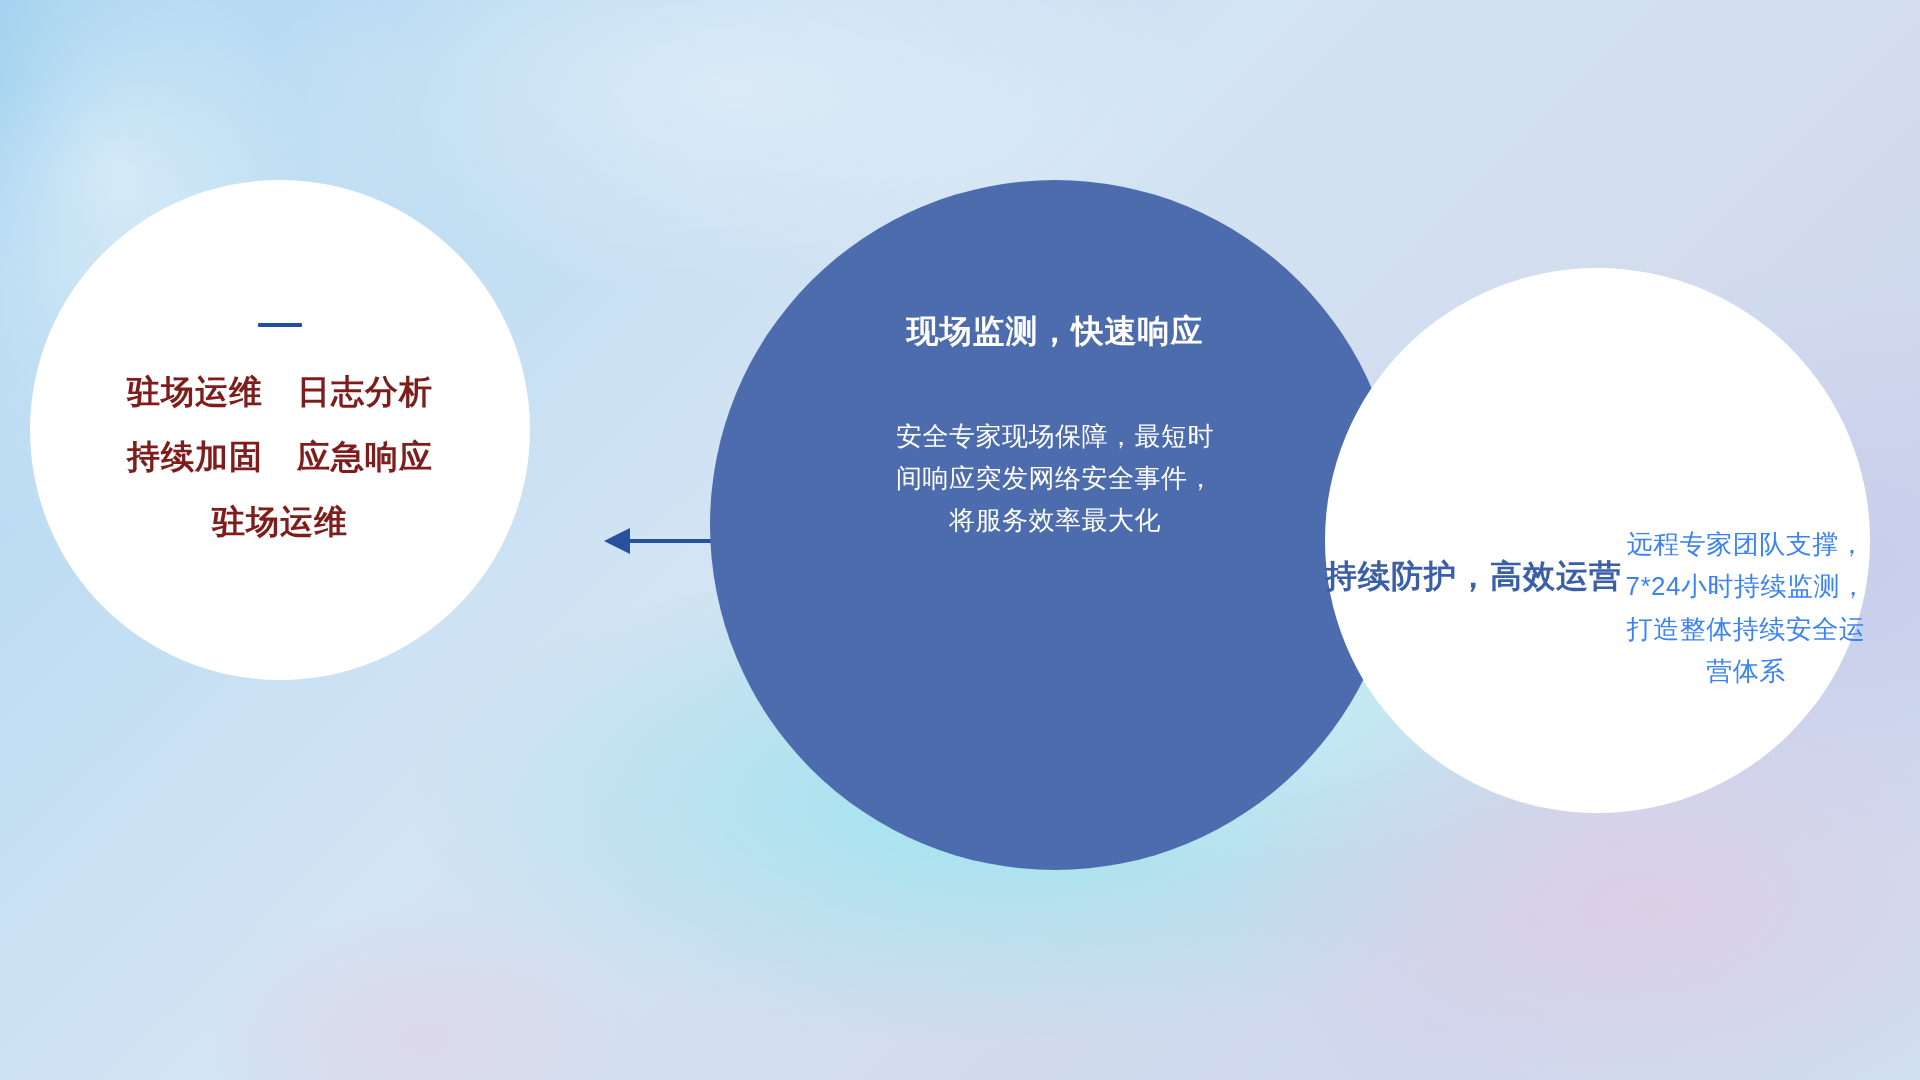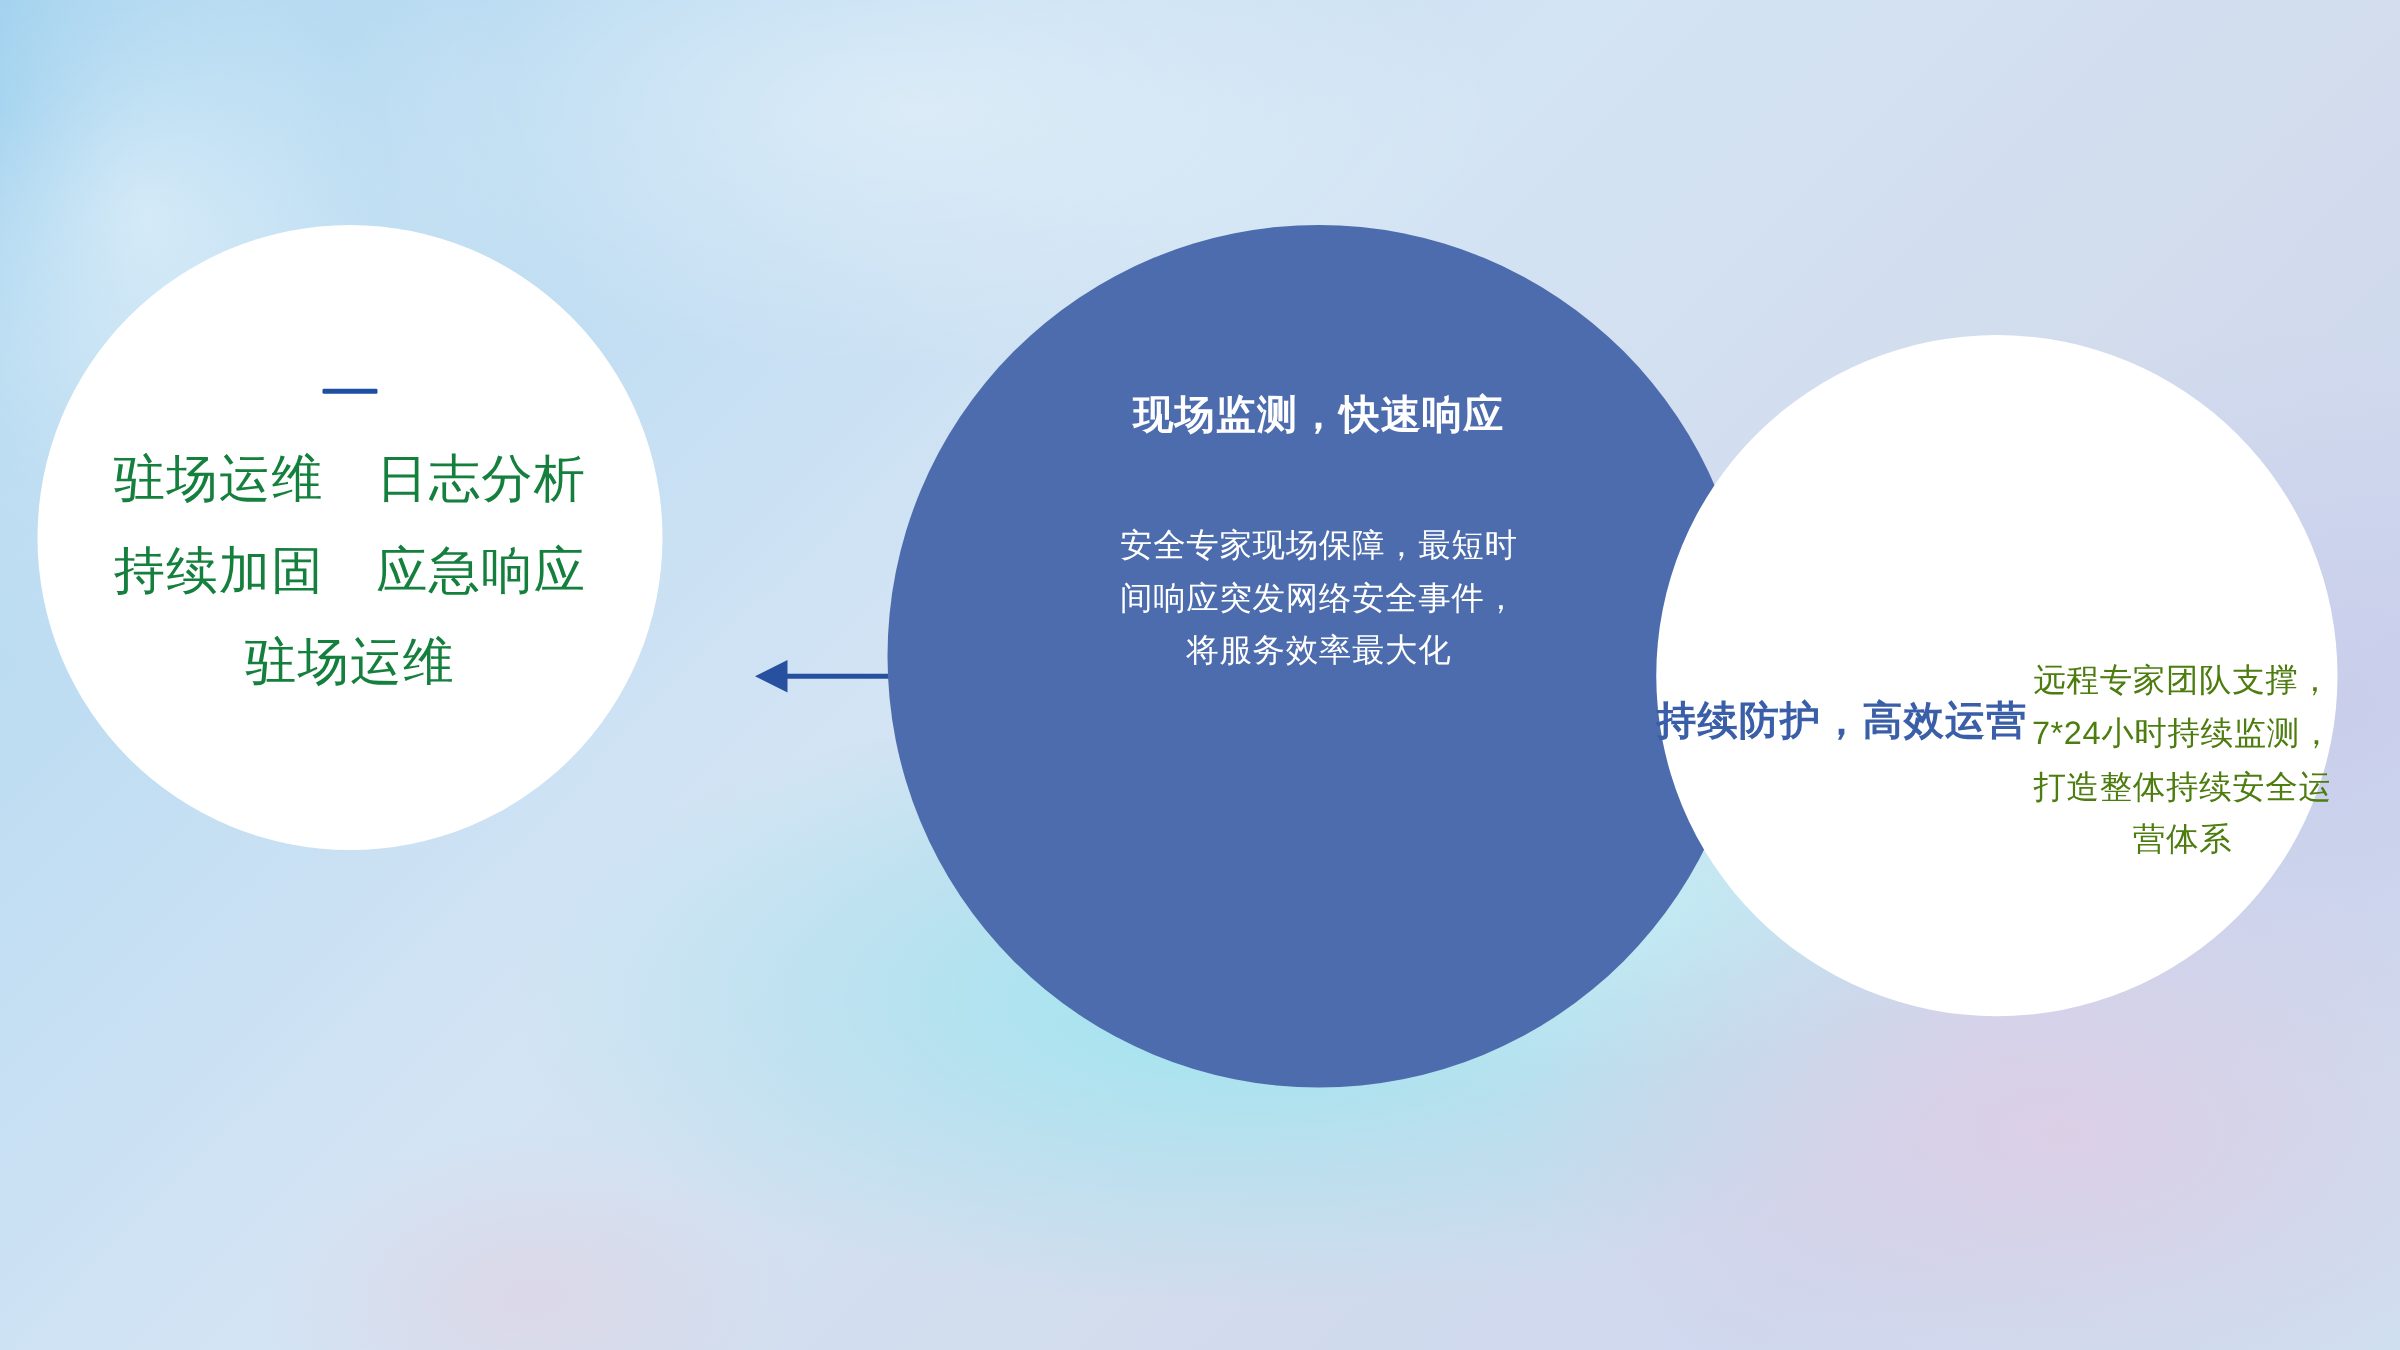--- a/index.html
+++ b/index.html
@@ -47,21 +47,21 @@
   #left-circle{
     left:30px;top:180px;width:500px;height:500px;
     background:#ffffff;
     display:flex;flex-direction:column;align-items:center;justify-content:center;
   }
   #left-divider{
     width:44px;height:4px;background:#1f4fa3;border-radius:1px;
     margin-bottom:48px;
   }
   .left-line{
-    font-size:41px;font-weight:normal;color:#15803d;letter-spacing:1px;
+    font-size:33px;font-weight:bold;color:#7f1d1d;letter-spacing:1px;
     line-height:1.0;margin:0;white-space:pre;
   }
   .left-line.l1{margin-bottom:32px;}
   .left-line.l2{margin-bottom:32px;}
 
   
   #right-halo{
     left:1288px;top:232px;width:610px;height:610px;
     background:radial-gradient(circle at 50% 50%, rgba(255,255,255,0.0) 0%, rgba(255,255,255,0.0) 78%, rgba(226,238,250,0.85) 82%, rgba(226,238,250,0.0) 100%);
   }
@@ -86,21 +86,21 @@
     background:#ffffff;
     display:flex;align-items:center;
     padding-top:72px;box-sizing:border-box;
   }
   #right-title{
     font-size:32px;font-weight:bold;color:#3a5fa8;letter-spacing:1px;
     white-space:nowrap;margin:0;
   }
   #right-body{
     margin-top:62px;width:400px;text-align:center;
-    font-size:26px;color:#4d7c0f;line-height:1.62;letter-spacing:0.5px;
+    font-size:26px;color:#3b82f6;line-height:1.62;letter-spacing:0.5px;
   }
 
   
   #connector{position:absolute;left:590px;top:515px;width:300px;height:52px;}
 </style>
 </head>
 <body>
 
 <div id="stage">
 

